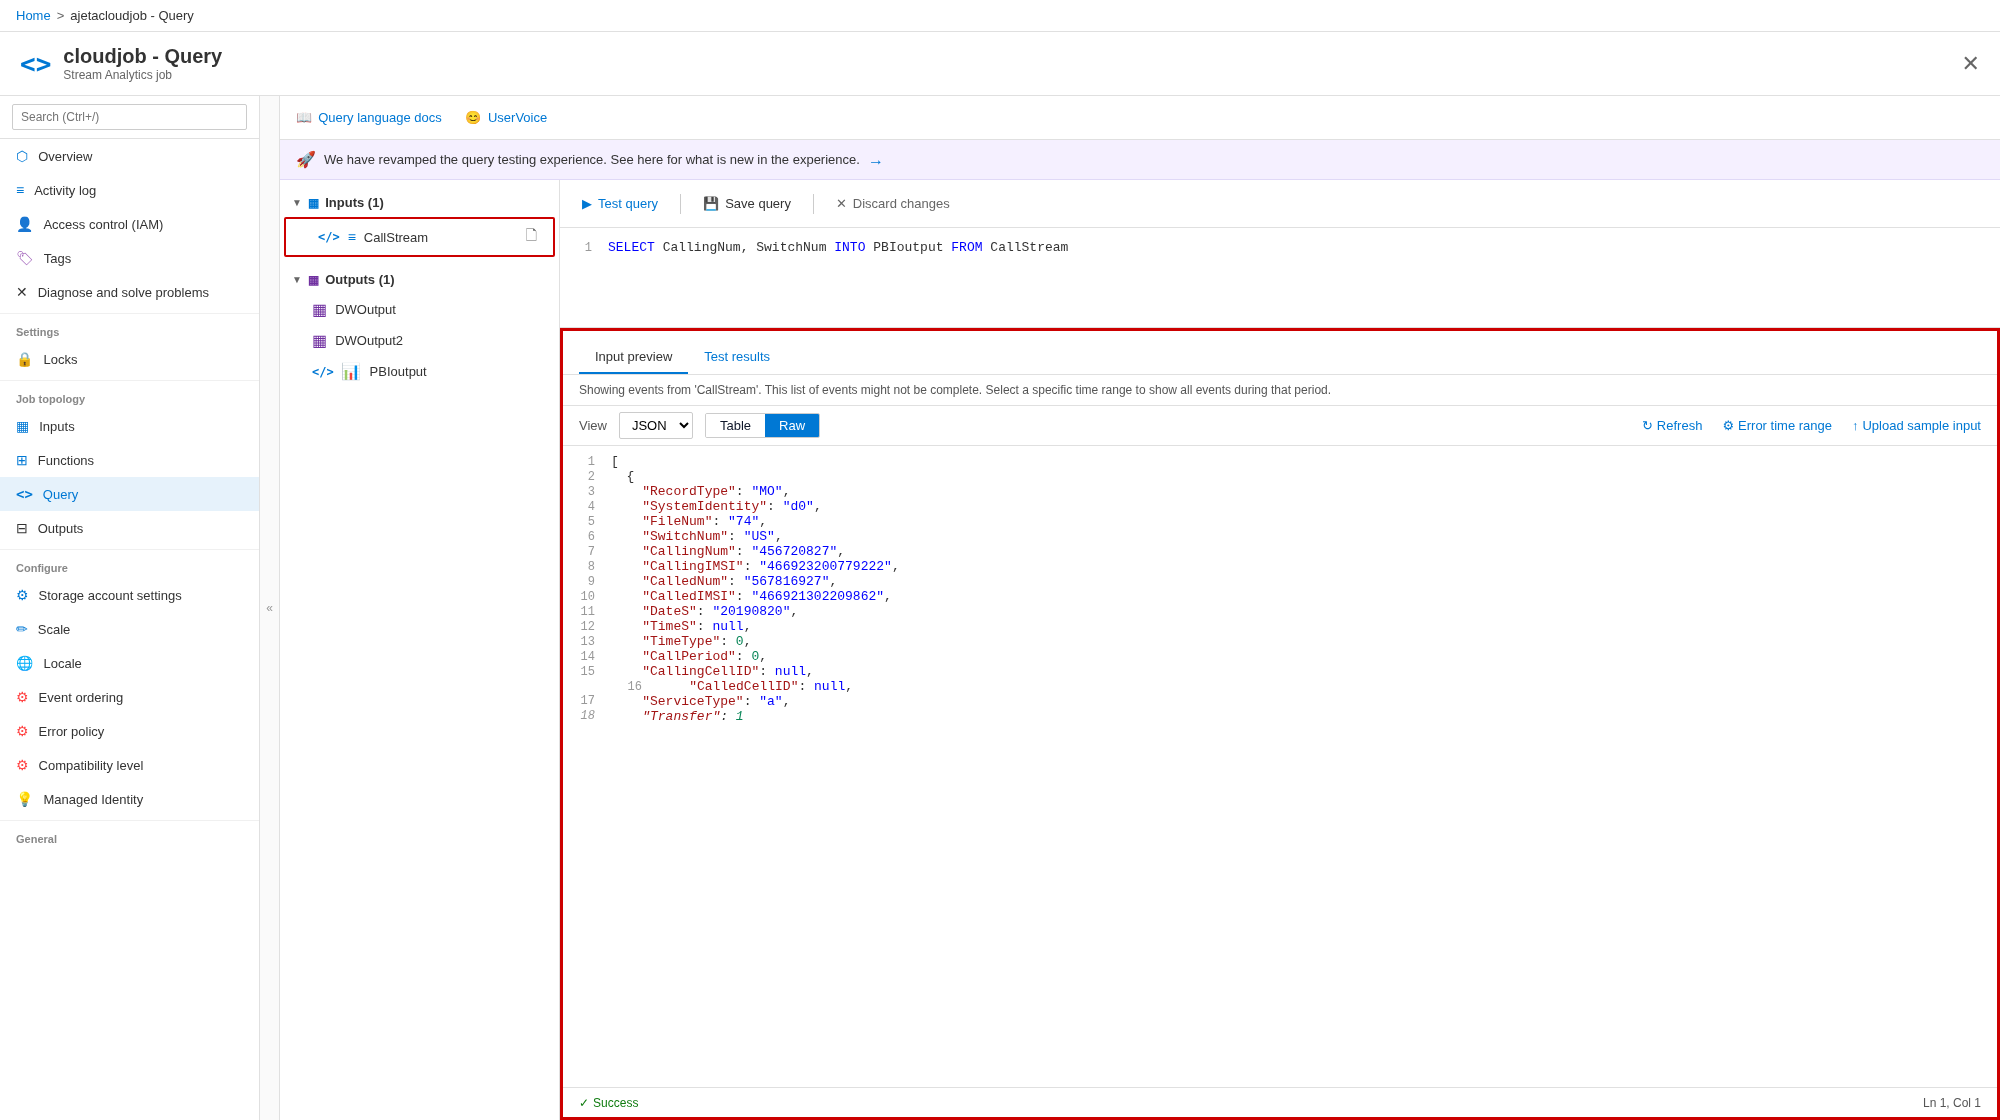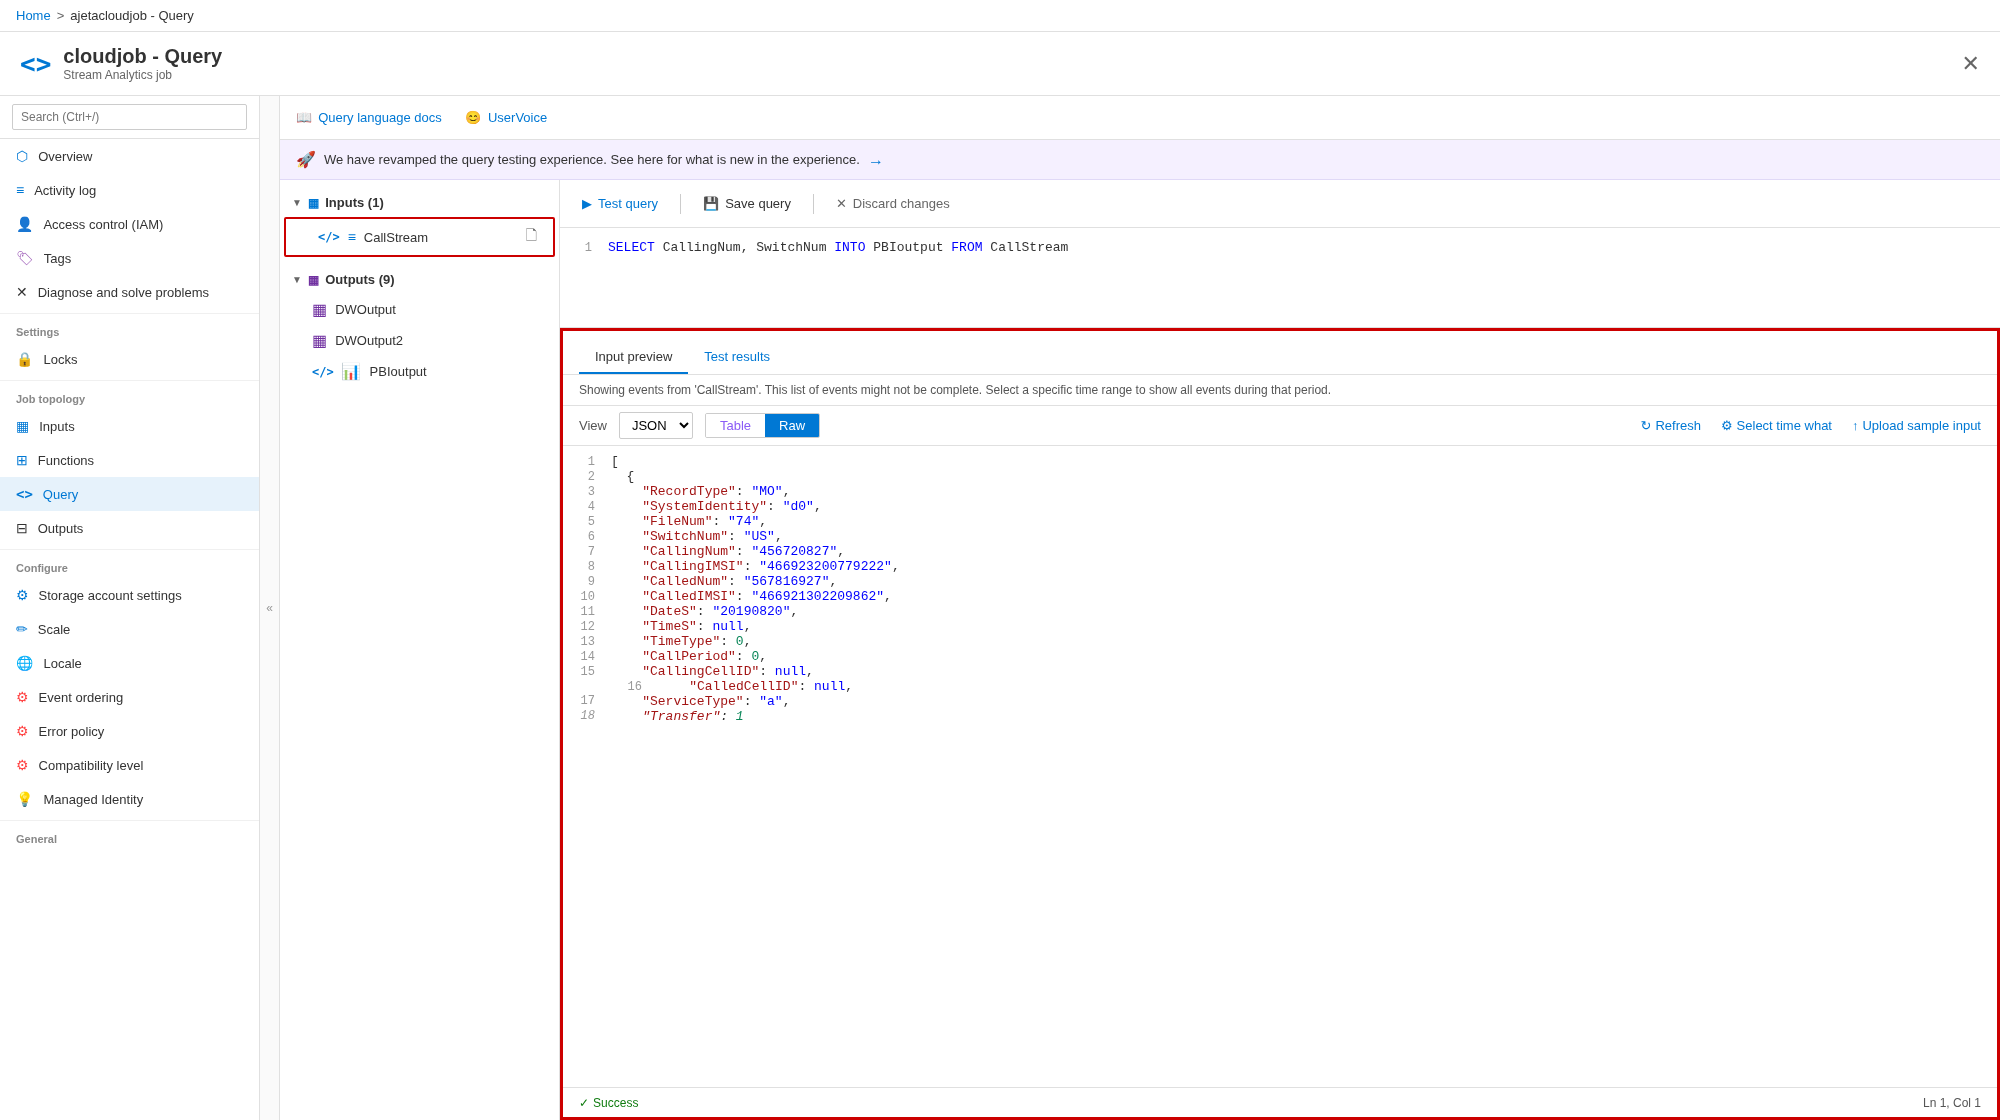--- a/index.html
+++ b/index.html
@@ -156,21 +156,21 @@
             <span style="color:#0078d4;font-size:14px;">≡</span>
             <span>CallStream</span>
             <span style="margin-left:auto;color:#666;font-size:14px;">🗋</span>
           </div>
         </div>
 
         <div style="margin-top:8px;">
           <div style="display:flex;align-items:center;gap:6px;padding:7px 12px;cursor:pointer;font-size:13px;font-weight:600;">
             <span style="font-size:10px;color:#666;">▼</span>
             <span style="color:#7030a0;font-size:12px;">▦</span>
-            <span>Outputs (9)</span>
+            <span>Outputs (1)</span>
           </div>
           <div style="display:flex;align-items:center;gap:8px;padding:6px 32px;cursor:pointer;font-size:13px;">
             <span style="color:#7030a0;font-size:16px;">▦</span>
             <span>DWOutput</span>
           </div>
           <div style="display:flex;align-items:center;gap:8px;padding:6px 32px;cursor:pointer;font-size:13px;">
             <span style="color:#7030a0;font-size:16px;">▦</span>
             <span>DWOutput2</span>
           </div>
           <div style="display:flex;align-items:center;gap:8px;padding:6px 32px;cursor:pointer;font-size:13px;">
@@ -232,35 +232,35 @@
           <div style="display:flex;align-items:center;gap:12px;padding:6px 16px;border-bottom:1px solid #e0e0e0;flex-shrink:0;background:#fff;">
             <span style="font-size:13px;color:#555;">View</span>
             <div style="display:flex;align-items:center;gap:4px;">
               <select style="border:1px solid #ccc;padding:4px 8px;font-size:13px;border-radius:2px;background:#fff;">
                 <option>JSON</option>
                 <option>CSV</option>
                 <option>AVRO</option>
               </select>
             </div>
             <div style="display:flex;border:1px solid #ccc;border-radius:2px;overflow:hidden;">
-              <button style="padding:4px 14px;font-size:13px;cursor:pointer;background:#fff;border:none;color:#8b5cf6;">
+              <button style="padding:4px 14px;font-size:13px;cursor:pointer;background:#fff;border:none;color:#0f172a;">
                 <span>Table</span>
               </button>
               <button style="padding:4px 14px;font-size:13px;cursor:pointer;background:#0078d4;border:none;color:#fff;">
                 <span>Raw</span>
               </button>
             </div>
             <div style="margin-left:auto;display:flex;align-items:center;gap:20px;">
               <div style="display:flex;align-items:center;gap:4px;color:#0078d4;cursor:pointer;font-size:13px;">
                 <span>↻</span>
                 <span>Refresh</span>
               </div>
               <div style="display:flex;align-items:center;gap:4px;color:#0078d4;cursor:pointer;font-size:13px;">
                 <span>⚙</span>
-                <span>Select time what</span>
+                <span>Error time range</span>
               </div>
               <div style="display:flex;align-items:center;gap:4px;color:#0078d4;cursor:pointer;font-size:13px;">
                 <span>↑</span>
                 <span>Upload sample input</span>
               </div>
             </div>
           </div>
 
           <div style="flex:1;overflow-y:auto;font-family:'Courier New',monospace;font-size:13px;padding:8px 0;background:#fff;">
             <div style="display:flex;align-items:baseline;">

